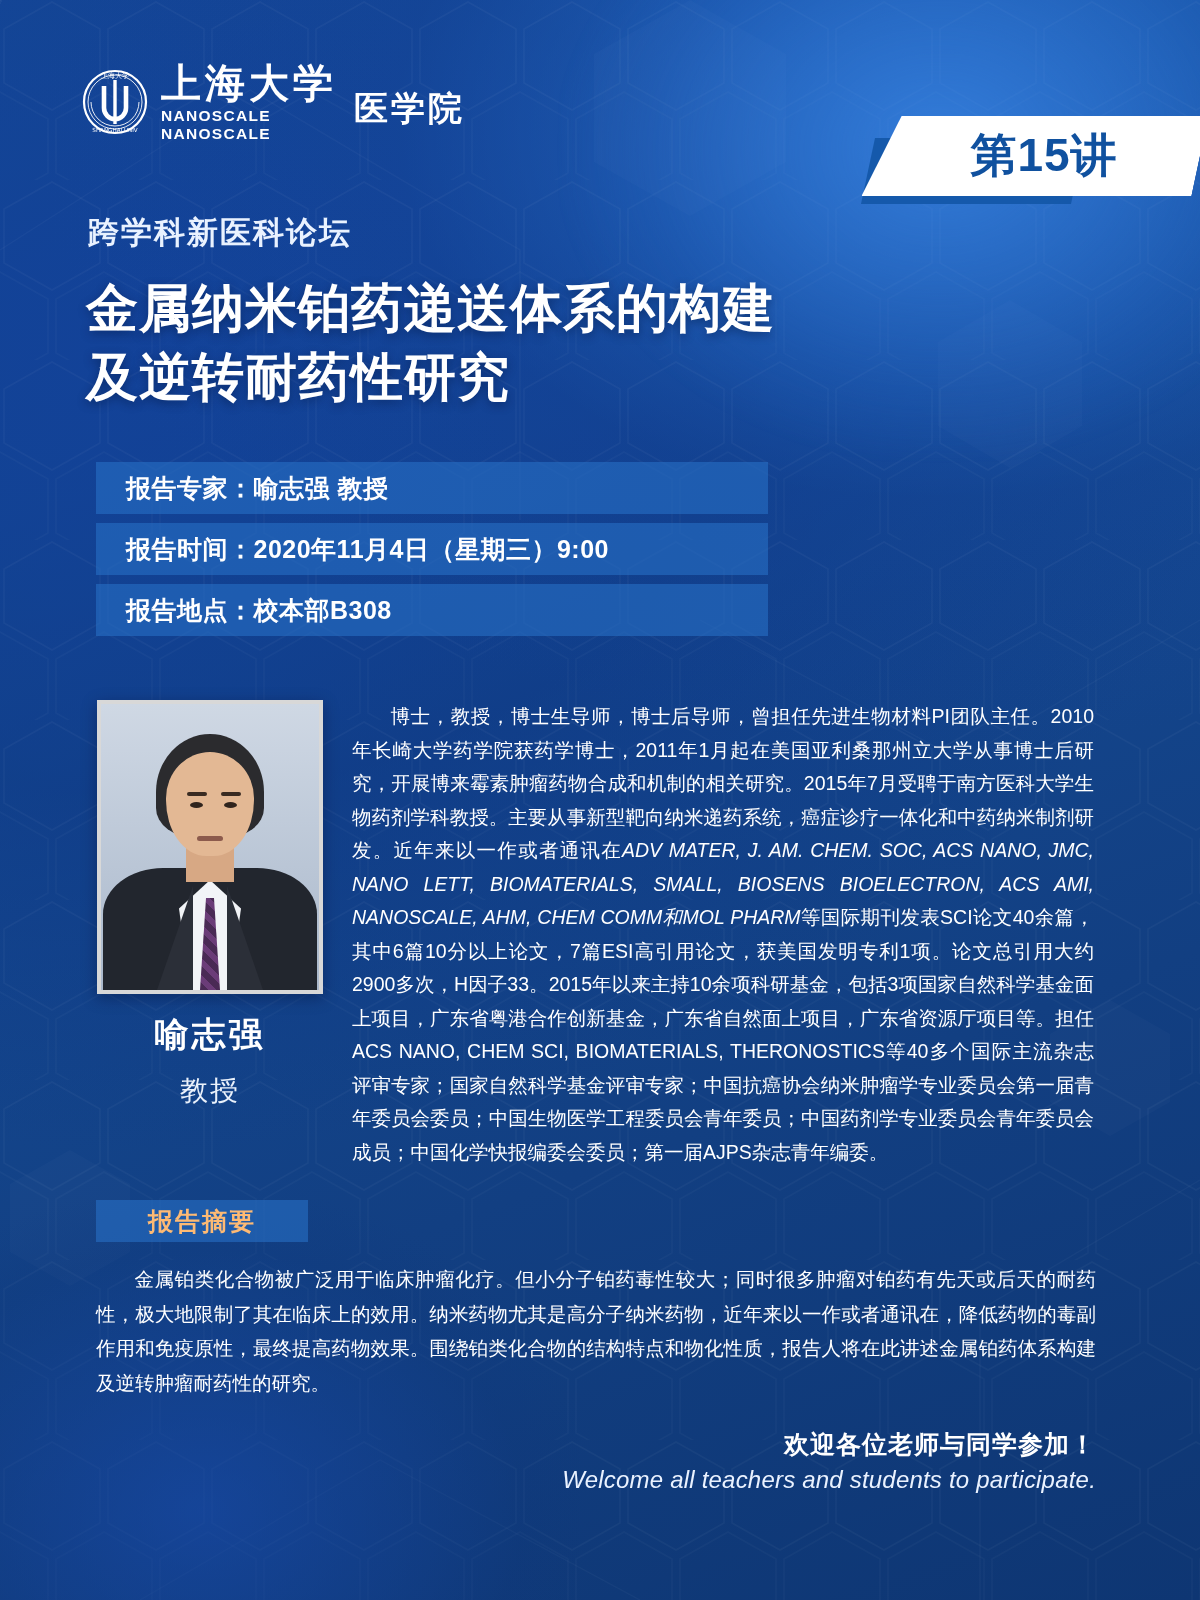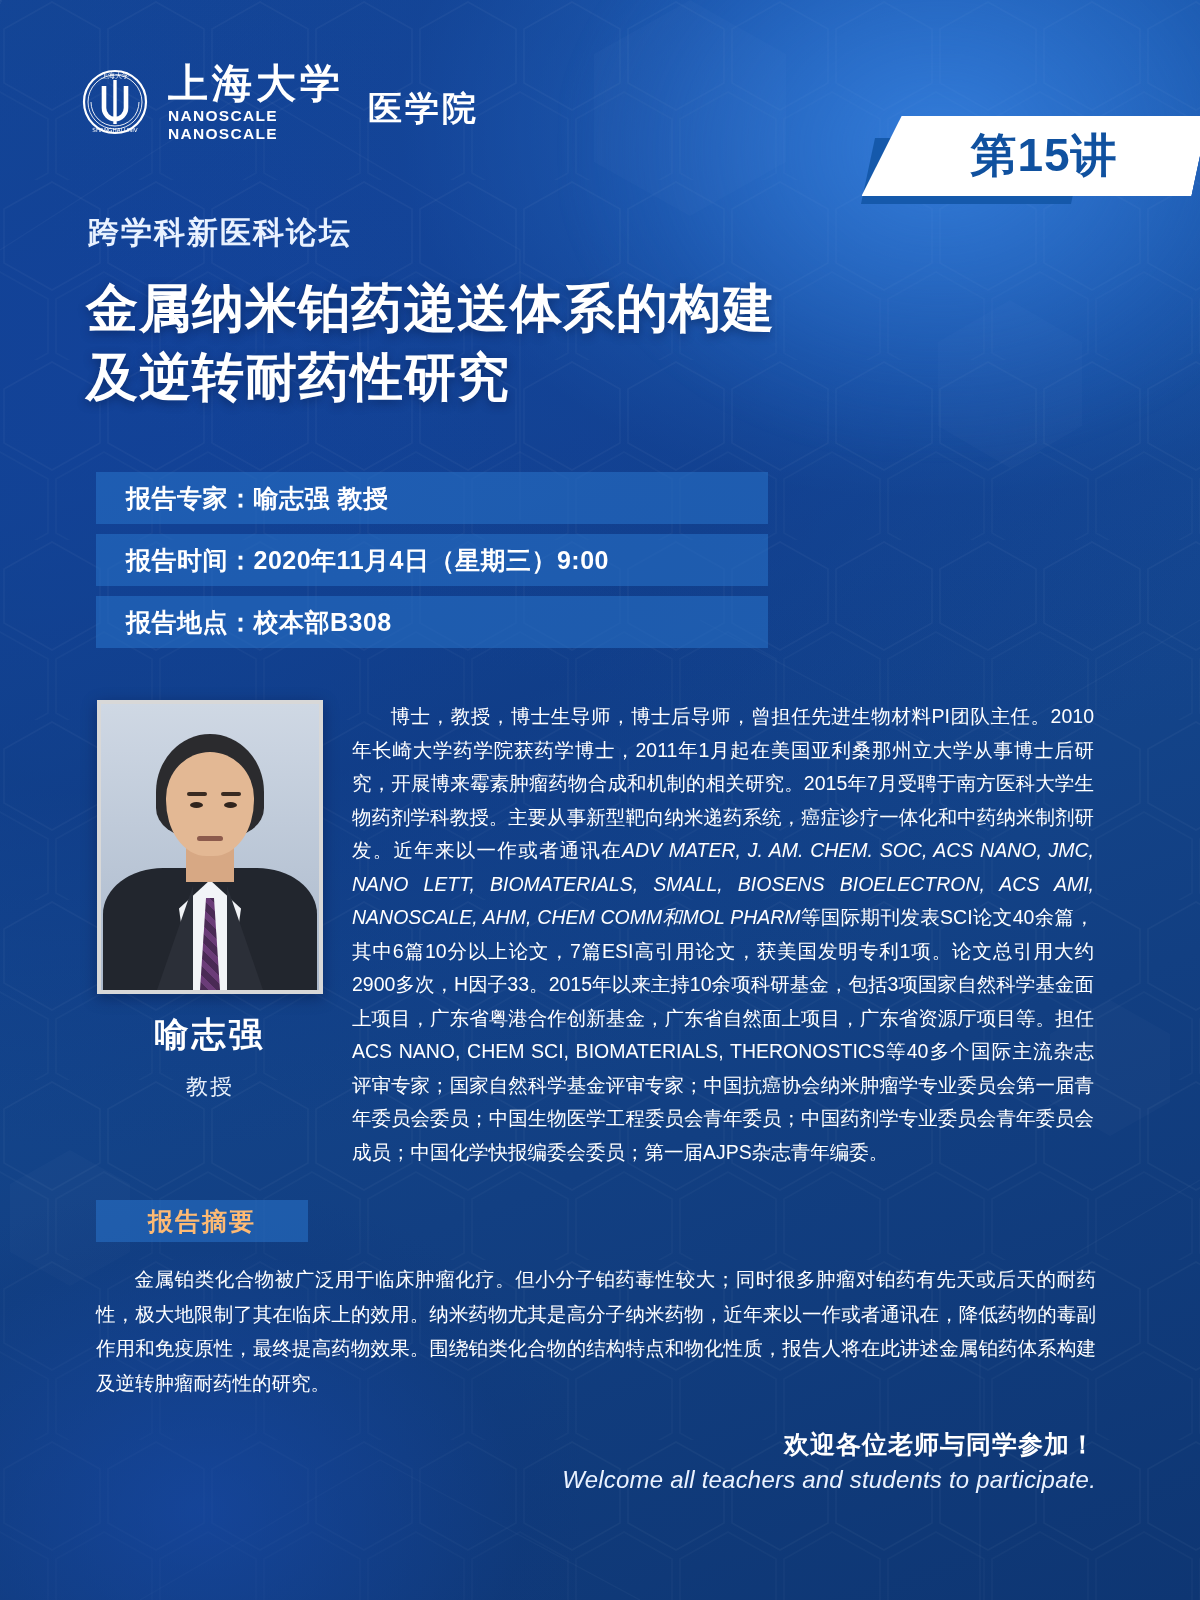--- a/index.html
+++ b/index.html
@@ -65,21 +65,21 @@
     color:#10519f;
     font-weight:bold;
     font-size:46px;
     letter-spacing:1px;
     padding-left:18px;
   }
 
   
   .logo-row {
     position:absolute; left:82px; top:62px;
-    display:flex; align-items:center; gap:20px;
+    display:flex; align-items:center; gap:13px;
   }
   .logo-mark { width:66px; height:80px; position:relative; }
   .logo-text { color:#fff; line-height:1; }
   .logo-cn {
     font-size:40px; font-weight:bold; letter-spacing:4px;
   }
   .logo-en {
     font-size:15.5px; letter-spacing:1.3px; margin-top:5px; font-weight:bold;
   }
   .logo-en2 { font-size:15.5px; letter-spacing:1.3px; margin-top:2px; font-weight:bold; }
@@ -104,21 +104,20 @@
   .info-bars { position:absolute; left:96px; top:462px; width:672px; }
   .info-bar {
     height:52px;
     background:rgba(38,110,196,0.62);
     border-left:4px solid rgba(120,180,255,0.0);
     display:flex; align-items:center;
     padding-left:26px;
     color:#fff; font-size:25px; font-weight:bold;
     margin-bottom:9px;
     letter-spacing:0.5px;
-    margin-top:10px;
   }
 
   
   .photo-frame {
     position:absolute; left:97px; top:700px;
     width:226px; height:294px;
     background:#d8d8d8;
     padding:4px;
     box-shadow:0 4px 14px rgba(0,10,40,0.35);
   }
@@ -179,21 +178,21 @@
   }
   .ph-lapel-l { left:56px; clip-path:polygon(100% 0%,100% 100%,0% 100%); }
   .ph-lapel-r { right:56px; clip-path:polygon(0% 0%,100% 100%,0% 100%); }
 
   .speaker-name {
     position:absolute; left:97px; top:1012px; width:226px;
     text-align:center; color:#fff; font-size:34px; font-weight:bold; letter-spacing:3px;
   }
   .speaker-title {
     position:absolute; left:97px; top:1072px; width:226px;
-    text-align:center; color:#eaf1fb; font-size:22px; letter-spacing:2px;
+    text-align:center; color:#eaf1fb; font-size:28px; letter-spacing:2px;
   }
 
   
   .bio {
     position:absolute; left:352px; top:700px; width:742px;
     color:#ffffff; font-size:19.5px; line-height:1.72;
     text-align:justify;
     text-justify:inter-ideograph;
   }
   .bio .indent { display:inline-block; width:38px; }

